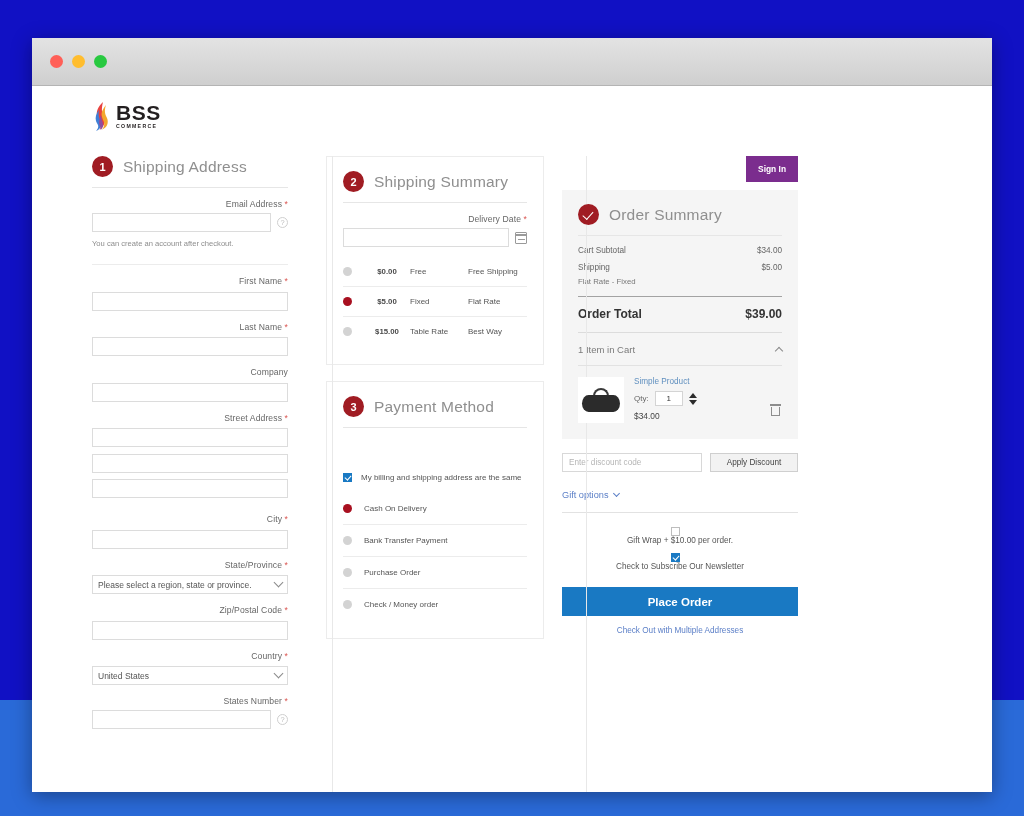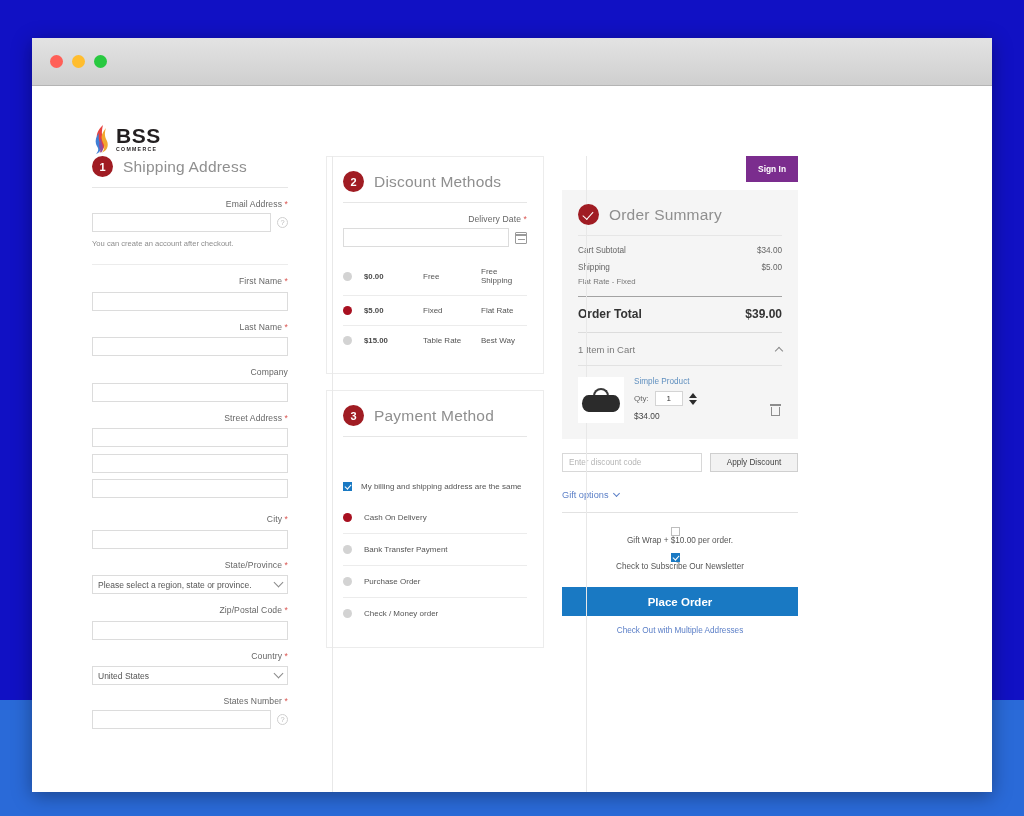--- a/index.html
+++ b/index.html
@@ -37,21 +37,21 @@
   .dot { width: 13px; height: 13px; border-radius: 50%; }
   .dot.red { background: #ff5f57; }
   .dot.yellow { background: #ffbd2e; }
   .dot.green { background: #28c940; }
 
   .page {
     height: 706px; background: #fff; position: relative;
     padding: 0 60px;
   }
   
-  .logo-row { padding-top: 38px; height: 70px; }
+  .logo-row { padding-top: 15px; height: 70px; }
   .logo { display: flex; align-items: center; gap: 4px; }
   .logo-mark { width: 20px; height: 30px; }
   .logo-text { line-height: 1; }
   .logo-bss {
     font-size: 21px; font-weight: bold; letter-spacing: .5px; color: #231f20;
   }
   .logo-sub {
     font-size: 5.2px; letter-spacing: 1.3px; color: #231f20; font-weight: bold;
     margin-top: 1px;
   }
@@ -124,21 +124,21 @@
     display: flex; align-items: center;
     padding: 10px 0; border-bottom: 1px solid #ececec;
     font-size: 8px; color: #555;
   }
   .ship-row:last-child { border-bottom: none; }
   .radio {
     width: 9px; height: 9px; border-radius: 50%;
     background: #d3d3d3; flex: 0 0 auto; margin-right: 12px;
   }
   .radio.on { background: #a81020; }
-  .ship-price { width: 59px; font-weight: bold; color: #4a4a4a; font-size: 7.8px; }
+  .ship-price { width: 46px; font-weight: bold; color: #4a4a4a; font-size: 7.8px; text-align: center; }
   .ship-carrier { width: 58px; }
   .ship-name { flex: 1; }
   .cal-icon {
     width: 12px; height: 12px; flex: 0 0 auto;
     border: 1.2px solid #9a9a9a; border-radius: 1px;
     position: relative;
   }
   .cal-icon::before {
     content: ""; position: absolute; left: -1px; right: -1px; top: 1px;
     height: 2px; background: #9a9a9a;
@@ -425,21 +425,21 @@
         </div>
       </div>
 
       <div class="divider-v" style="left:240px;"></div>
 
       <div class="col-mid">
 
         <div class="card">
           <div class="step-head">
             <span class="step-num">2</span>
-            <span class="step-title">Discount Methods</span>
+            <span class="step-title">Shipping Summary</span>
           </div>
           <div class="hr"></div>
 
           <div class="field">
             <div class="flabel">
               <span>Delivery Date</span>
               <span class="req">*</span>
             </div>
             <div class="inp-row">
               <input class="inp" value="" style="">

